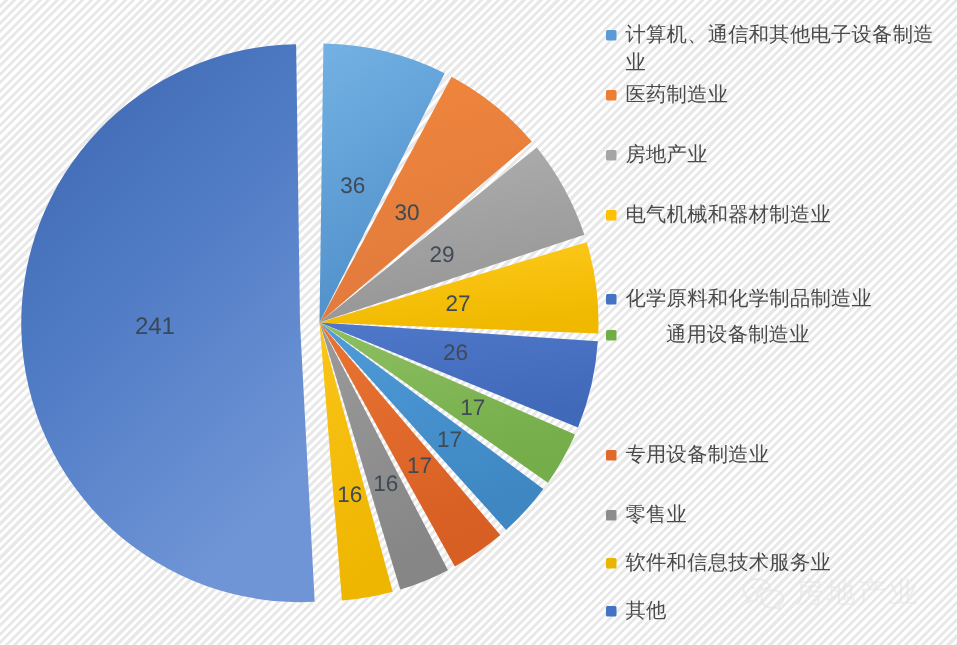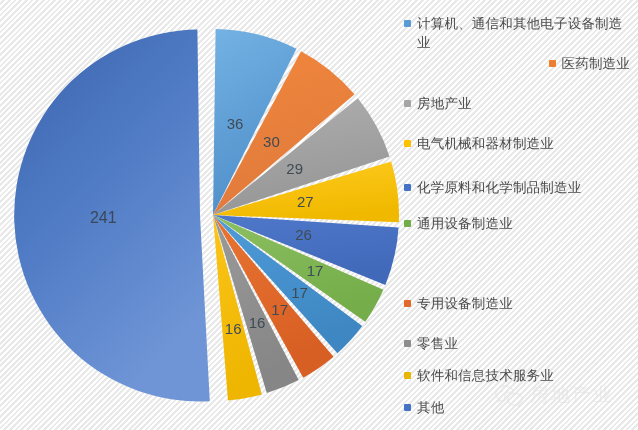--- a/index.html
+++ b/index.html
@@ -174,37 +174,37 @@
           <text x="103.3" y="218.7" text-anchor="middle" class="slice-label big">241</text>
         </g>
     </svg>
   </div>
 
   <div id="legend">
       <div class="legend-item" style="top: 8px;">
         <span class="legend-marker" style="background: rgb(91, 155, 213);"></span>
         <span class="legend-label">计算机、通信和其他电子设备制造业</span>
       </div>
-      <div class="legend-item" style="top: 48px; justify-content: flex-end;">
+      <div class="legend-item" style="top: 48px;">
         <span class="legend-marker" style="background: rgb(237, 125, 49);"></span>
         <span class="legend-label">医药制造业</span>
       </div>
       <div class="legend-item" style="top: 88px;">
         <span class="legend-marker" style="background: rgb(165, 165, 165);"></span>
         <span class="legend-label">房地产业</span>
       </div>
       <div class="legend-item" style="top: 128px;">
         <span class="legend-marker" style="background: rgb(255, 192, 0);"></span>
         <span class="legend-label">电气机械和器材制造业</span>
       </div>
-      <div class="legend-item" style="top: 172px;">
+      <div class="legend-item" style="top: 184px;">
         <span class="legend-marker" style="background: rgb(68, 114, 196);"></span>
         <span class="legend-label">化学原料和化学制品制造业</span>
       </div>
-      <div class="legend-item" style="top: 208px;">
+      <div class="legend-item" style="top: 208px; gap: 27px;">
         <span class="legend-marker" style="background: rgb(112, 173, 71);"></span>
         <span class="legend-label">通用设备制造业</span>
       </div>
       <div class="legend-item" style="top: 288px;">
         <span class="legend-marker" style="background: rgb(226, 103, 42);"></span>
         <span class="legend-label">专用设备制造业</span>
       </div>
       <div class="legend-item" style="top: 328px;">
         <span class="legend-marker" style="background: rgb(140, 140, 140);"></span>
         <span class="legend-label">零售业</span>

